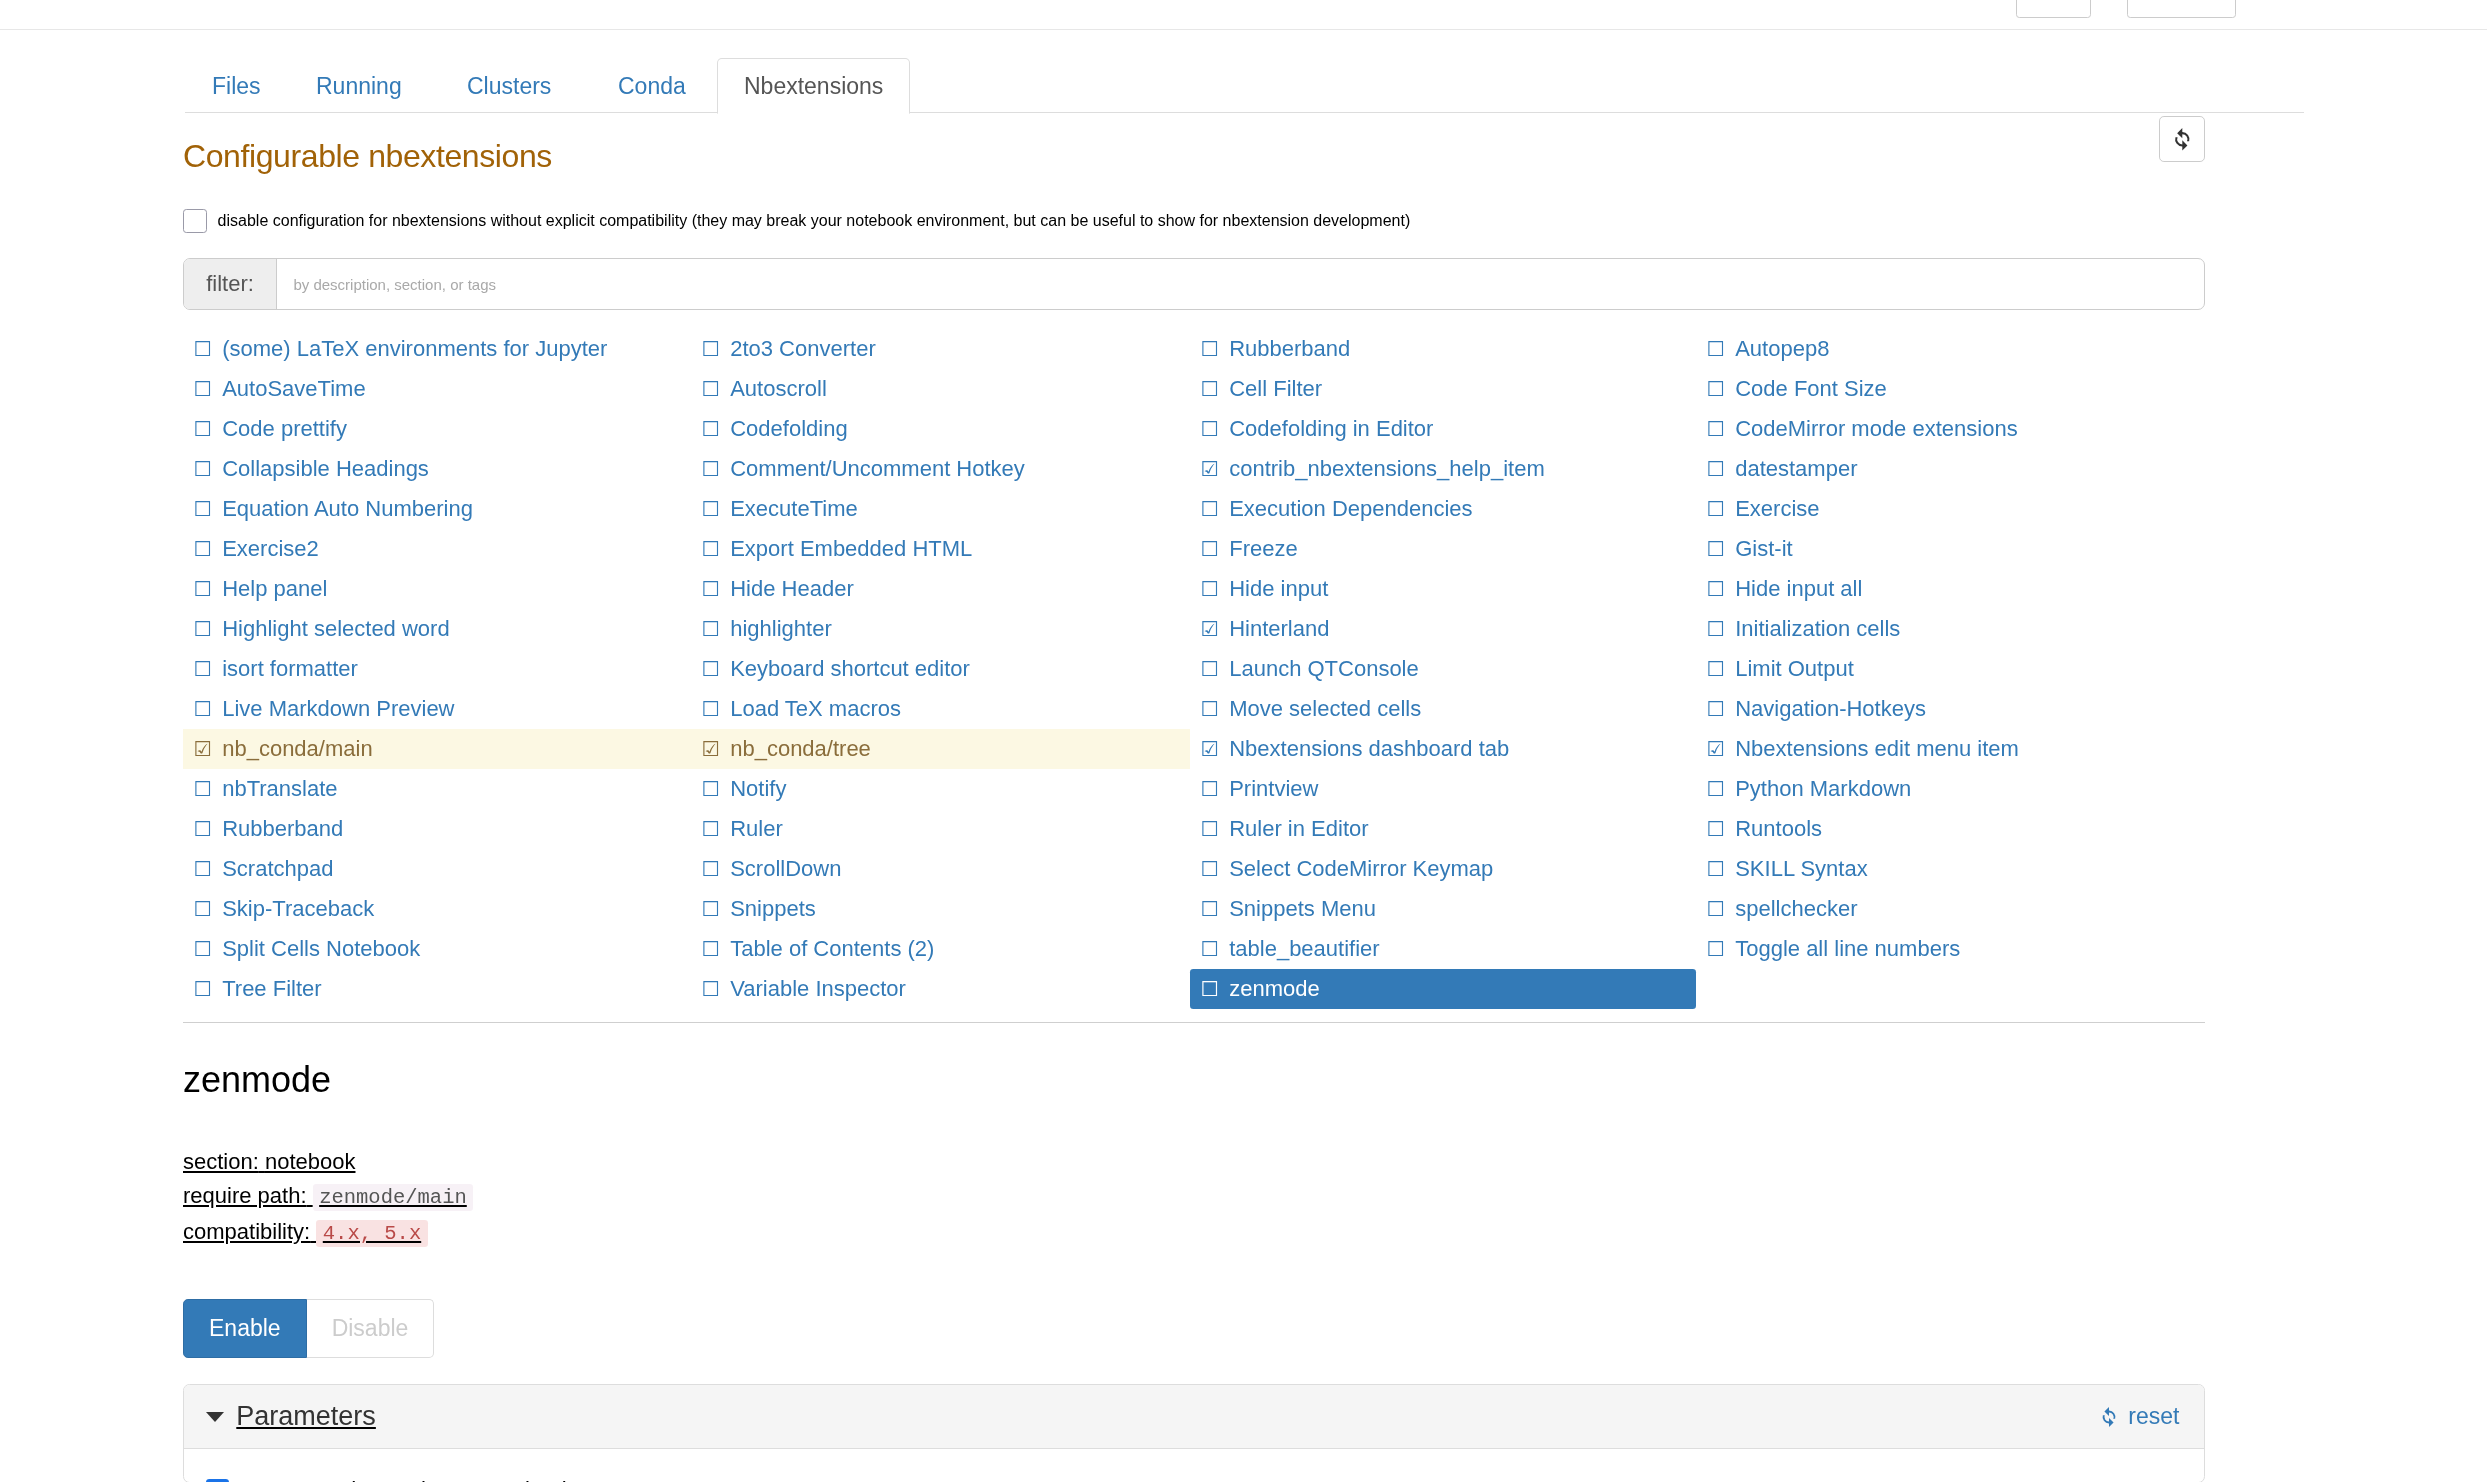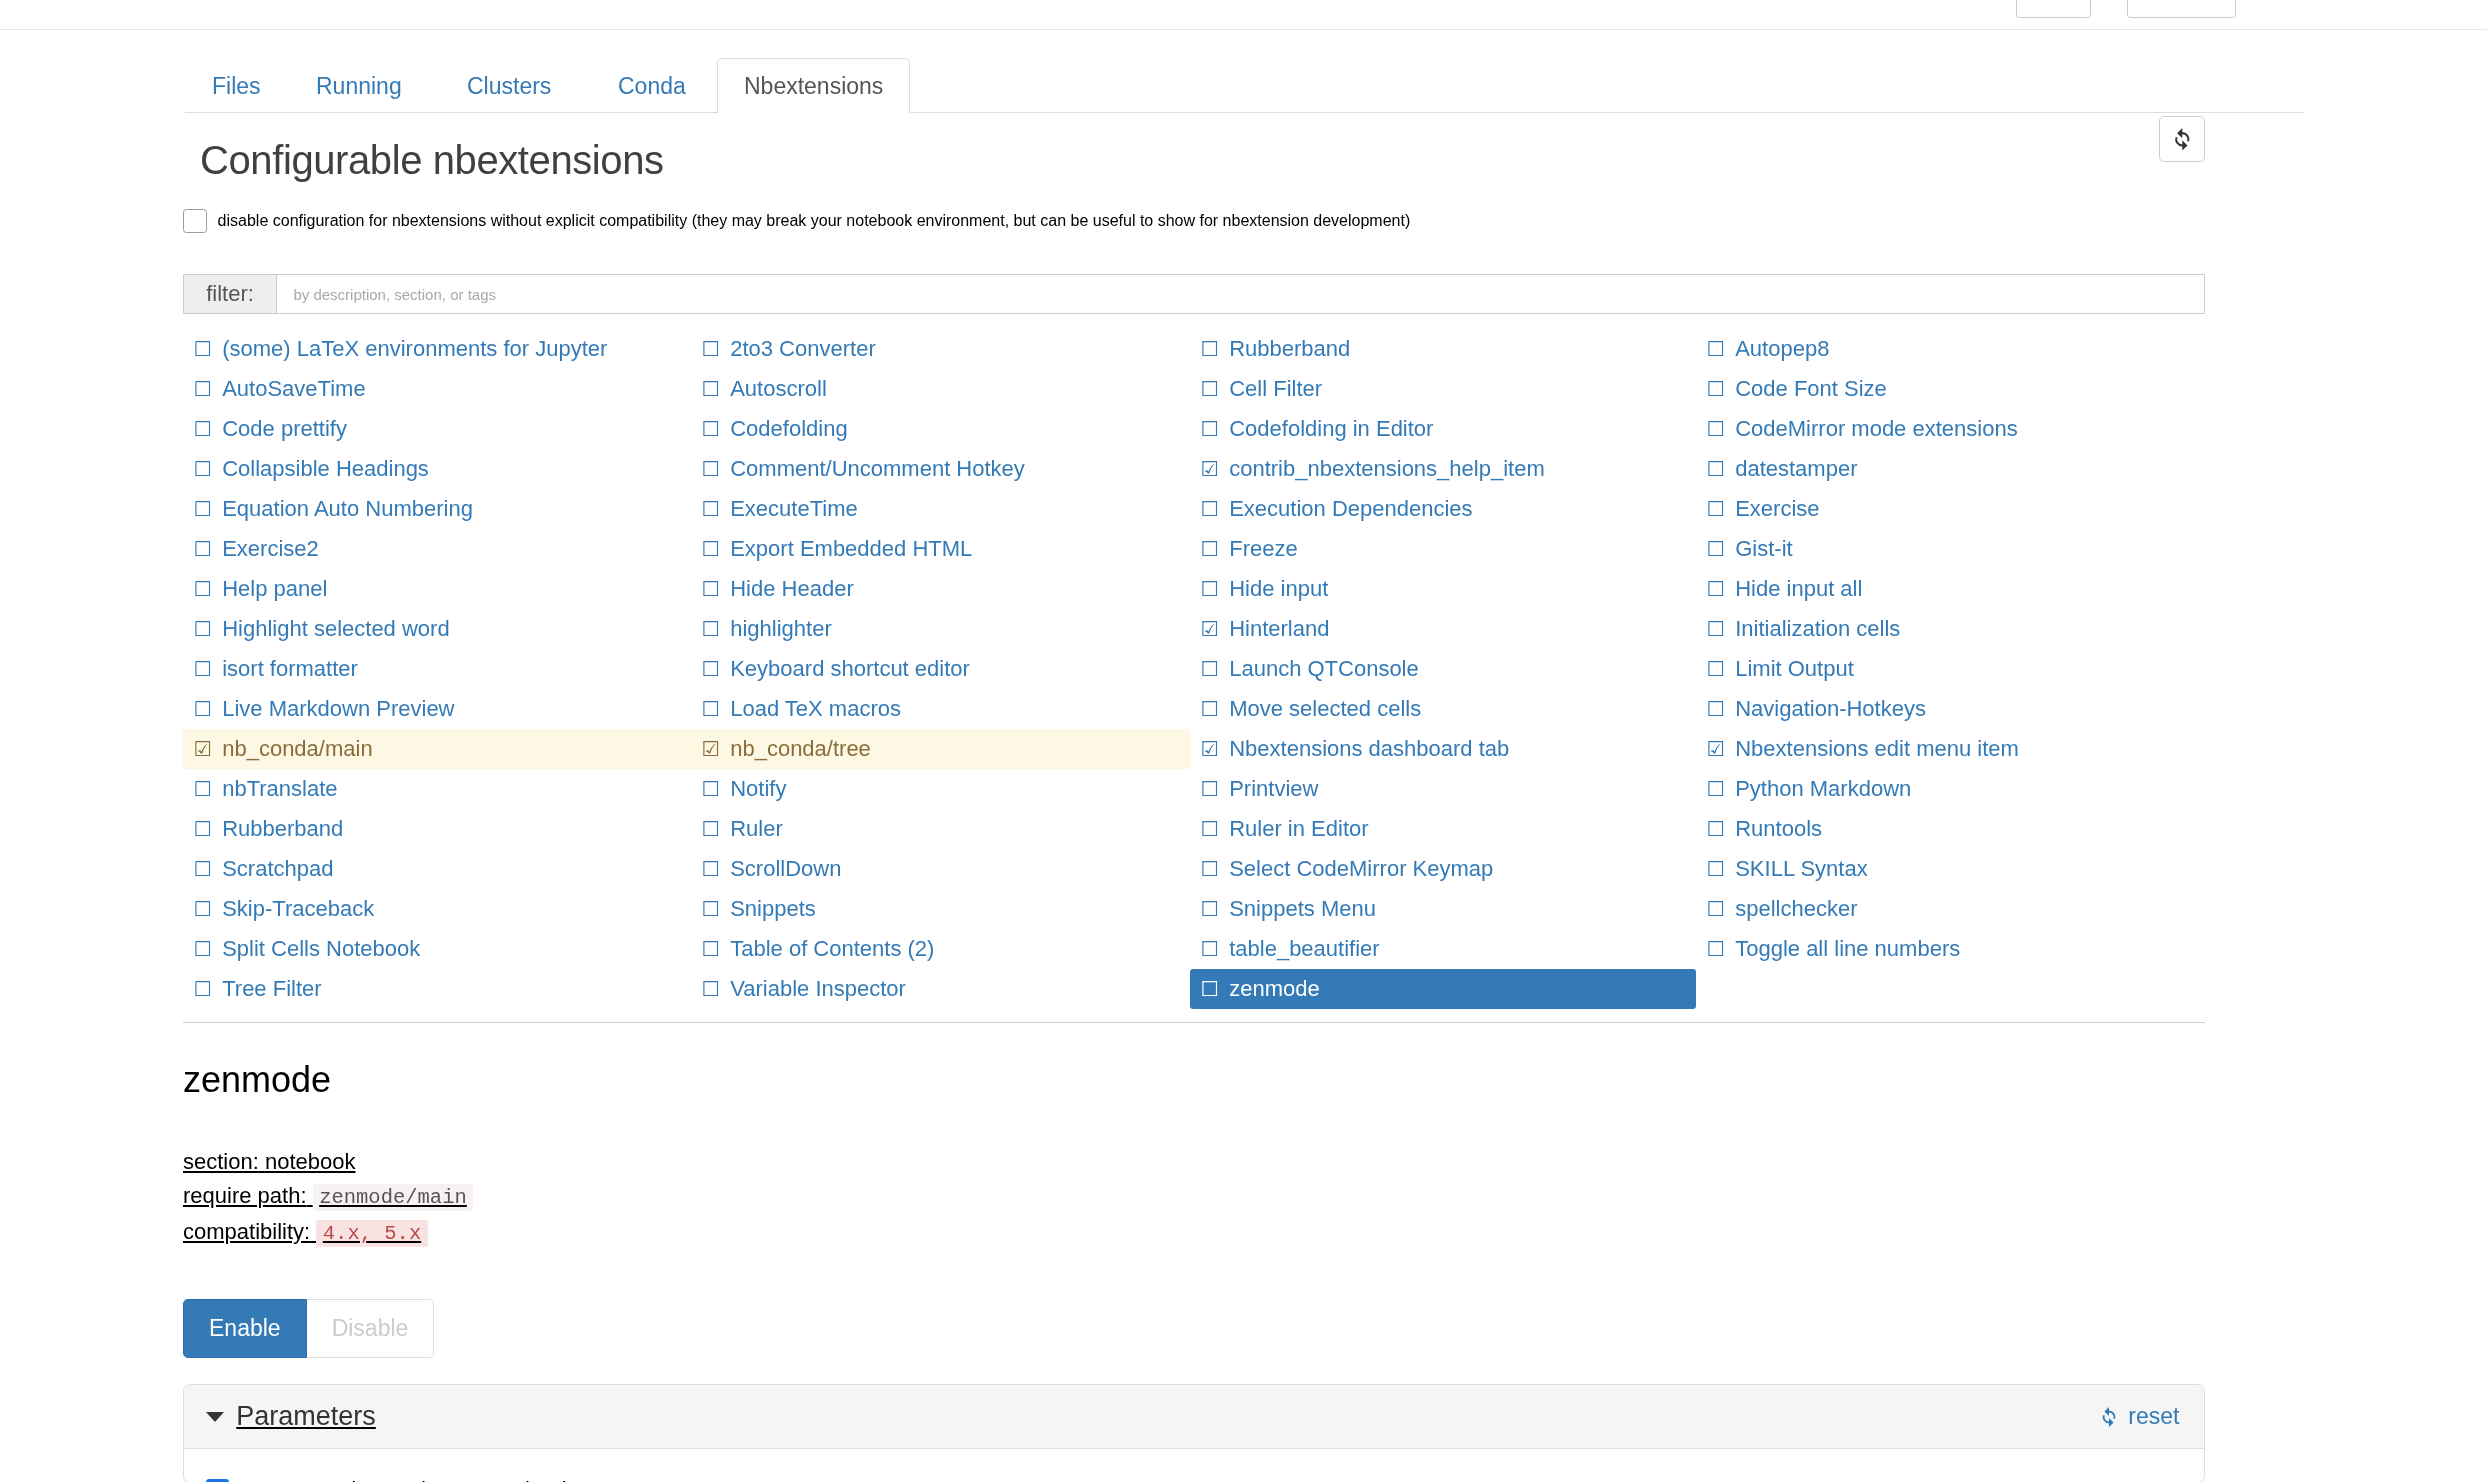--- a/index.html
+++ b/index.html
@@ -46,41 +46,40 @@
   
   .refresh-btn {
     position:absolute; left:2159px; top:116px; width:46px; height:46px;
     border:1.6px solid #cccccc; border-radius:4.9px; background:#ffffff;
     display:flex; align-items:center; justify-content:center; cursor:pointer;
   }
   .refresh-btn svg { width:24.6px; height:24.6px; }
 
   
   .page-title {
-    position:absolute; left:200px; top:138px;
-    font-size:40px; font-weight:400; color:#404040; letter-spacing:-0.4px;
+    position:absolute; left:183px; top:138px;
+    font-size:32px; font-weight:400; color:#a16207; letter-spacing:-0.4px;
   }
 
   
   .disable-row {
     position:absolute; left:183px; top:209px; display:flex; align-items:center;
   }
   .native-cb {
     width:24px; height:24px; border:1.6px solid #9a9aa8; border-radius:3.3px;
     background:#ffffff; display:inline-block; margin-right:10.6px; cursor:pointer;
     flex:none;
   }
   .disable-label { font-size:16px; color:#000000; white-space:nowrap; }
 
   
   .filter-wrap {
-    position:absolute; left:183px; top:258px; width:2022px; height:40px;
-    display:flex; border:1.6px solid #cccccc; border-radius:1px; overflow:hidden;
+    position:absolute; left:183px; top:258px; width:2022px; height:52px;
+    display:flex; border:1.6px solid #cccccc; border-radius:7px; overflow:hidden;
     background:#fff;
-    margin-top:16px;
   }
   .filter-addon {
     width:93px; background:#eeeeee; border-right:1.6px solid #cccccc;
     display:flex; align-items:center; justify-content:center;
     font-size:22px; color:#555555;
   }
   .filter-input {
     flex:1; border:none; outline:none; padding:0 16.4px;
     font-size:15px; color:#404040; font-family:"Liberation Sans", sans-serif;
     background:transparent;

